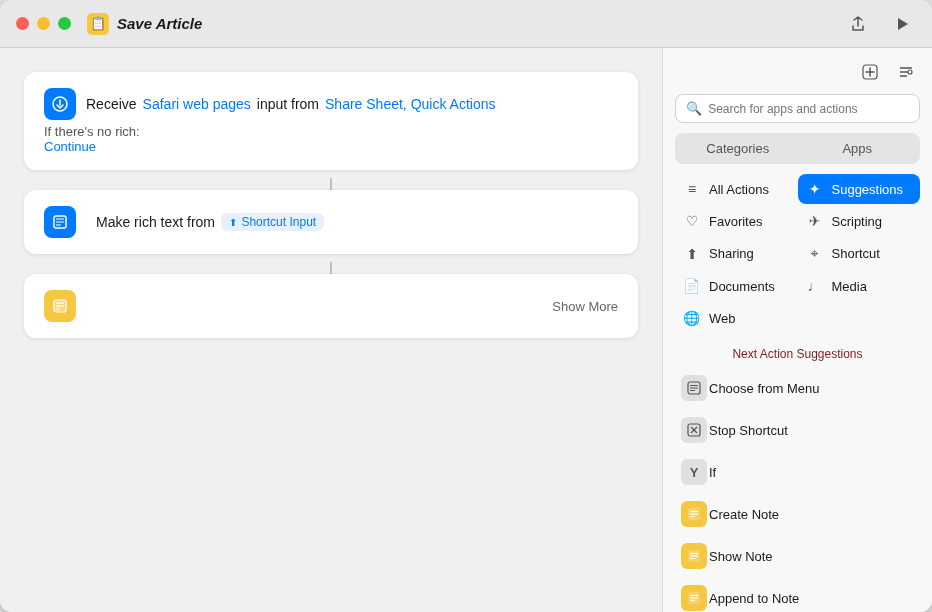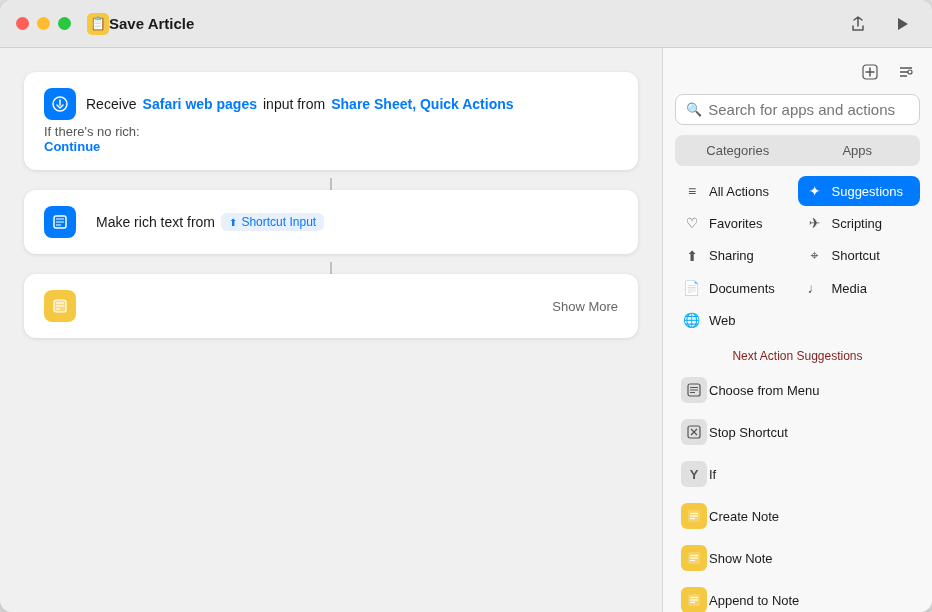--- a/index.html
+++ b/index.html
@@ -56,23 +56,25 @@
       height: 22px;
       background: #f5c842;
       border-radius: 5px;
       display: flex;
       align-items: center;
       justify-content: center;
       font-size: 13px;
     }
 
     .title-text {
+      margin-left: 8px;
       font-size: 15px;
       font-weight: 600;
       color: #1a1a1a;
+      font-style: italic;
     }
 
     .title-actions {
       margin-left: auto;
       display: flex;
       gap: 16px;
       align-items: center;
     }
 
     .title-btn {
@@ -142,21 +144,21 @@
       font-size: 14px;
       color: #1a1a1a;
       display: flex;
       align-items: center;
       gap: 6px;
       flex-wrap: wrap;
     }
 
     .link-blue {
       color: #007aff;
-      font-weight: 700;
+      font-weight: 400;
       cursor: pointer;
     }
 
     .receive-subtext {
       font-size: 13px;
       color: #555;
     }
     .receive-subtext .link-blue {
       font-size: 13px;
     }
@@ -261,21 +263,21 @@
     }
 
     .search-icon-svg {
       color: #999;
       font-size: 13px;
     }
 
     .search-input {
       border: none;
       outline: none;
-      font-size: 15px;
+      font-size: 12px;
       color: #8b5cf6;
       background: transparent;
       width: 100%;
     }
 
     .category-tabs {
       display: flex;
       margin: 0 12px 10px;
       gap: 0;
       background: #e4e4e4;

